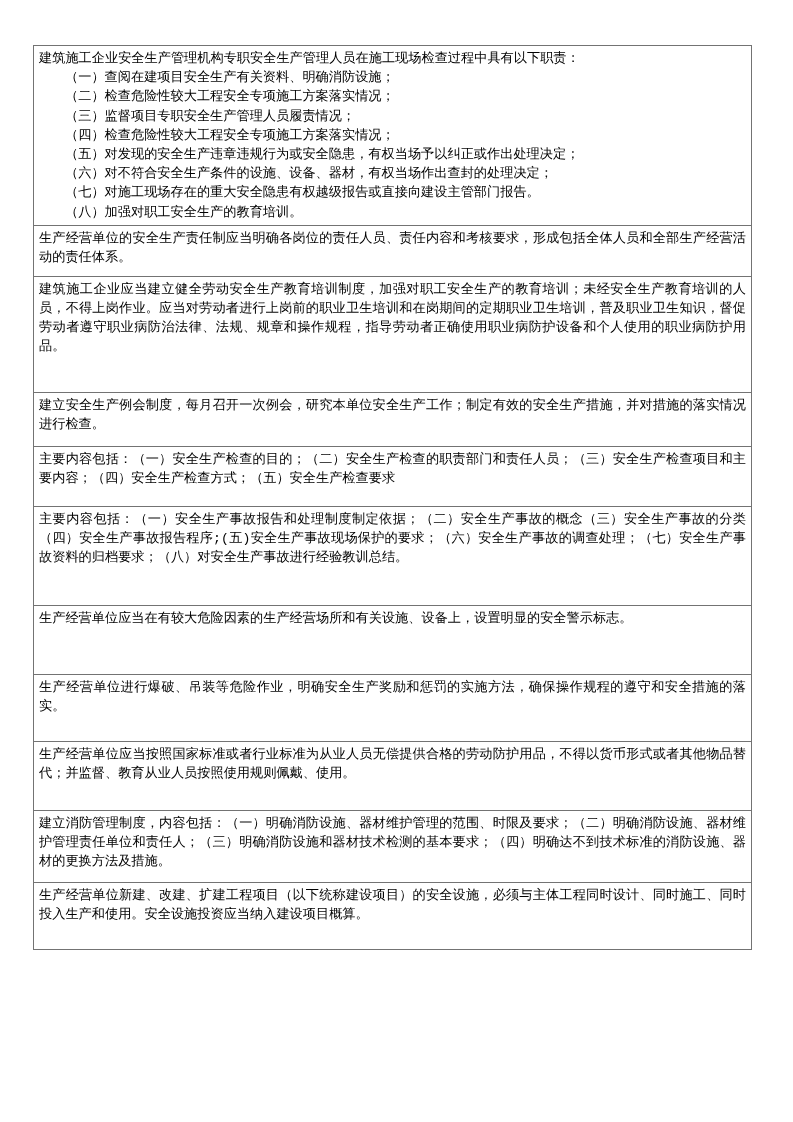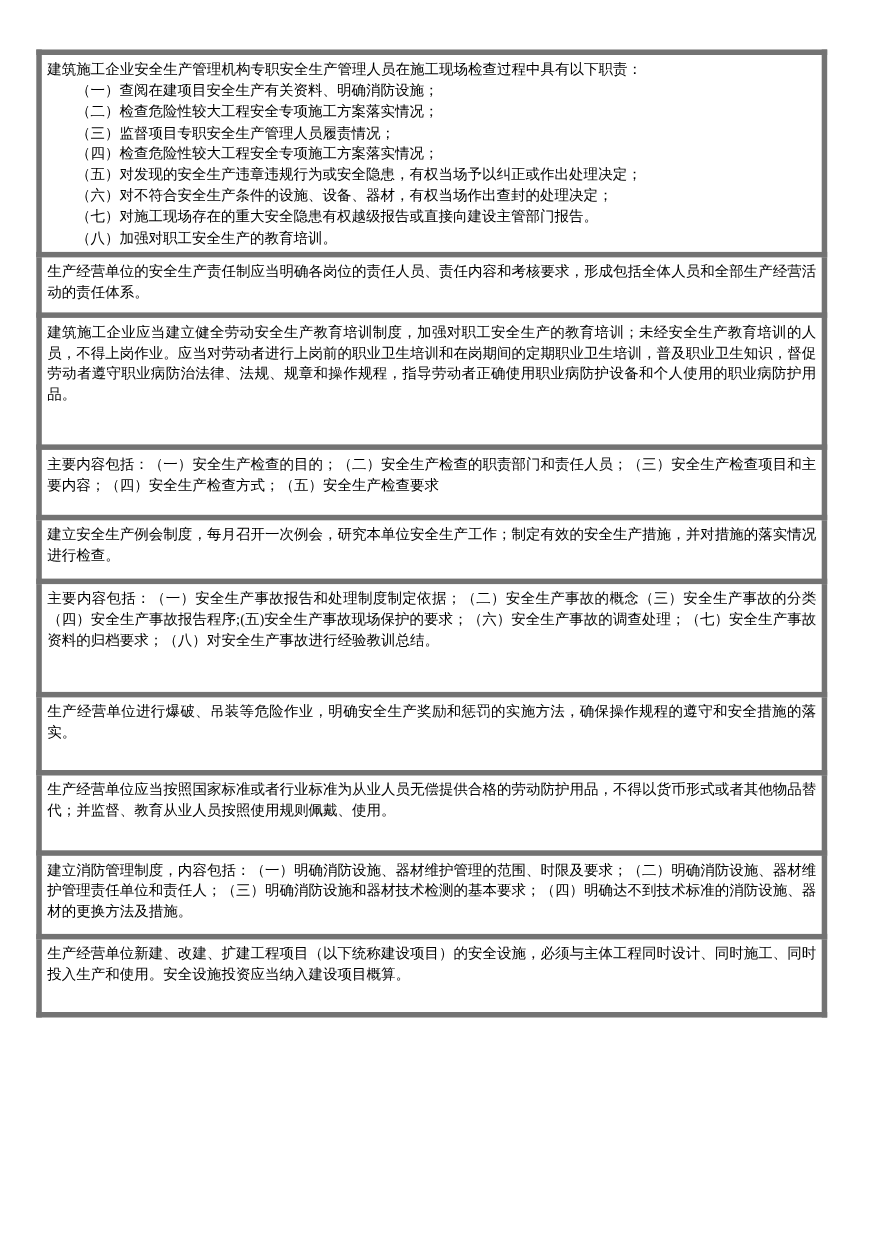--- a/index.html
+++ b/index.html
@@ -25,30 +25,30 @@
   }
   .doc-table {
     position: absolute;
     left: 33px;
     top: 45px;
     width: 719px;
     border-collapse: collapse;
     table-layout: fixed;
   }
   .doc-table td.cell {
-    border: 5px solid #737373;
+    border: 1px solid #737373;
     padding: 3px 5px 3px 5px;
     vertical-align: top;
     font-size: 13.2px;
     line-height: 19.2px;
     text-align: justify;
     text-justify: inter-ideograph;
     word-break: break-all;
     letter-spacing: 0px;
-    font-family: Liberation Serif, serif;
+    font-family: Liberation Mono, monospace;
   }
   .para {
     margin: 0;
     padding: 0;
     text-align: justify;
     text-justify: inter-ideograph;
     word-break: break-all;
   }
   .indent-2 {
     text-indent: 26px;
@@ -95,38 +95,43 @@
         </td>
       </tr>
 
       <tr>
         <td class="cell r2">
           <p class="para">建筑施工企业应当建立健全劳动安全生产教育培训制度，加强对职工安全生产的教育培训；未经安全生产教育培训的人员，不得上岗作业。应当对劳动者进行上岗前的职业卫生培训和在岗期间的定期职业卫生培训，普及职业卫生知识，督促劳动者遵守职业病防治法律、法规、规章和操作规程，指导劳动者正确使用职业病防护设备和个人使用的职业病防护用品。</p>
         </td>
       </tr>
 
       <tr>
-        <td class="cell r3">
-          <p class="para">主要内容包括：（一）安全生产检查的目的；（二）安全生产检查的职责部门和责任人员；（三）安全生产检查项目和主要内容；（四）安全生产检查方式；（五）安全生产检查要求</p>
+        <td class="cell r4">
+          <p class="para">建立安全生产例会制度，每月召开一次例会，研究本单位安全生产工作；制定有效的安全生产措施，并对措施的落实情况进行检查。</p>
         </td>
       </tr>
 
       <tr>
-        <td class="cell r4">
-          <p class="para">建立安全生产例会制度，每月召开一次例会，研究本单位安全生产工作；制定有效的安全生产措施，并对措施的落实情况进行检查。</p>
+        <td class="cell r3">
+          <p class="para">主要内容包括：（一）安全生产检查的目的；（二）安全生产检查的职责部门和责任人员；（三）安全生产检查项目和主要内容；（四）安全生产检查方式；（五）安全生产检查要求</p>
         </td>
       </tr>
 
       <tr>
         <td class="cell r5">
           <p class="para">主要内容包括：（一）安全生产事故报告和处理制度制定依据；（二）安全生产事故的概念（三）安全生产事故的分类（四）安全生产事故报告程序;(五)安全生产事故现场保护的要求；（六）安全生产事故的调查处理；（七）安全生产事故资料的归档要求；（八）对安全生产事故进行经验教训总结。</p>
         </td>
       </tr>
 
 
+      <tr>
+        <td class="cell r7">
+          <p class="para">生产经营单位应当在有较大危险因素的生产经营场所和有关设施、设备上，设置明显的安全警示标志。</p>
+        </td>
+      </tr>
 
       <tr>
         <td class="cell r8">
           <p class="para">生产经营单位进行爆破、吊装等危险作业，明确安全生产奖励和惩罚的实施方法，确保操作规程的遵守和安全措施的落实。</p>
         </td>
       </tr>
 
       <tr>
         <td class="cell r9">
           <p class="para">生产经营单位应当按照国家标准或者行业标准为从业人员无偿提供合格的劳动防护用品，不得以货币形式或者其他物品替代；并监督、教育从业人员按照使用规则佩戴、使用。</p>

